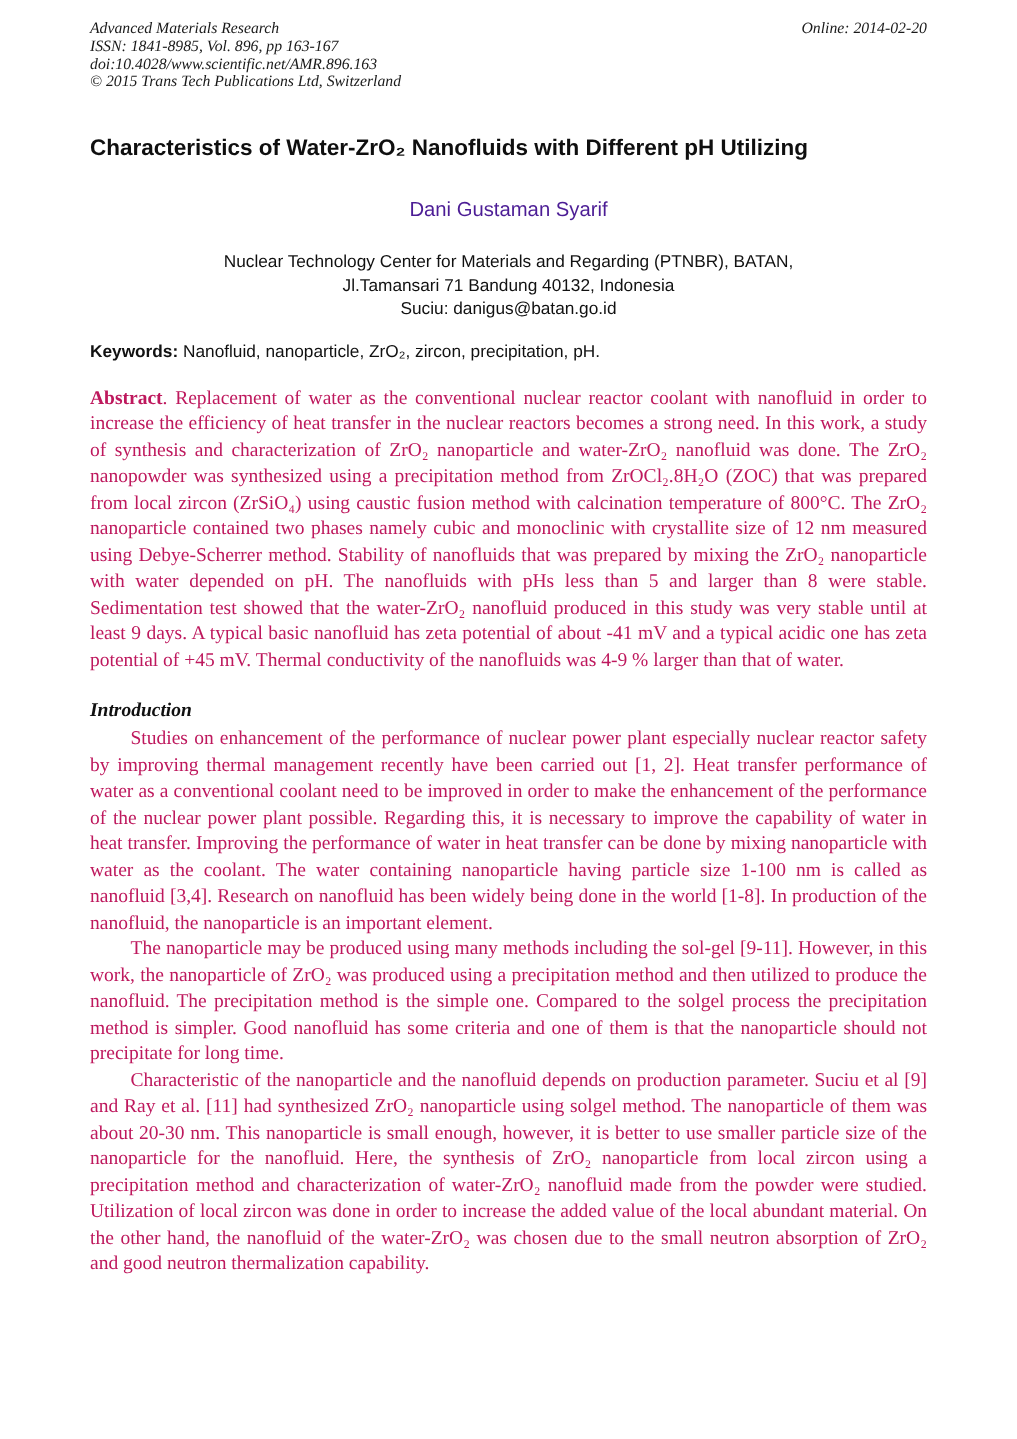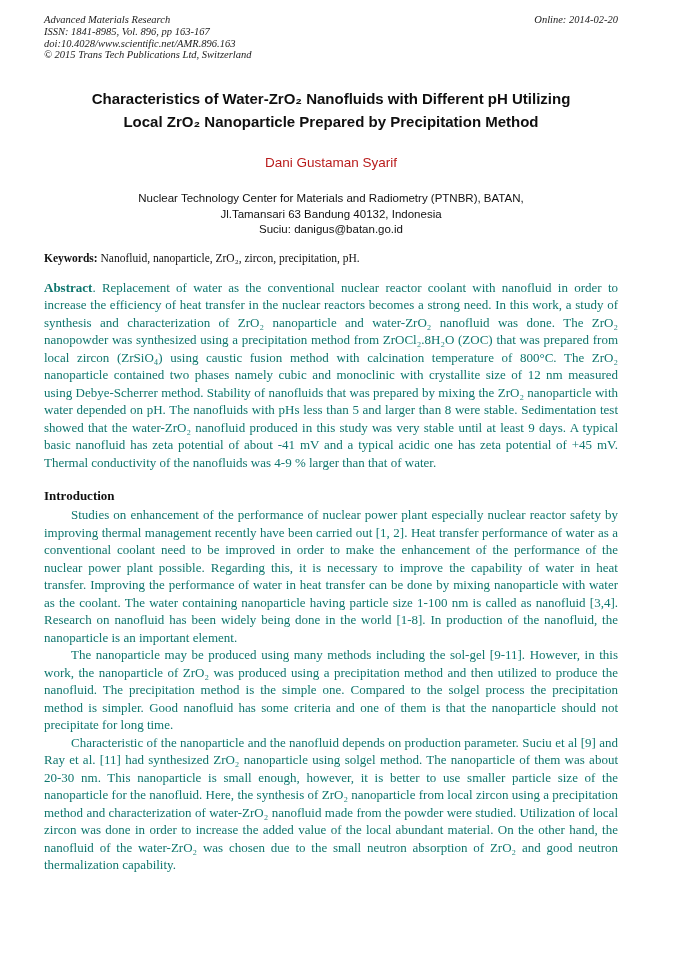--- a/index.html
+++ b/index.html
@@ -7,21 +7,21 @@
     padding: 0;
     background: #ffffff;
   }
   .page {
     position: relative;
     width: 678px;
     height: 959px;
     box-sizing: border-box;
     background: #ffffff;
     color: #161616;
-    padding: 14px 60px 0 44px;
+    padding: 14px 60px 0 60px;
     overflow: hidden;
   }
   
   .page-header {
     display: flex;
     justify-content: space-between;
     align-items: flex-start;
     font-family: "Liberation Serif", serif;
     font-style: italic;
     font-size: 10.5px;
@@ -30,94 +30,94 @@
   }
   .header-left div { white-space: nowrap; }
   .header-right { white-space: nowrap; }
 
   
   .title {
     font-family: "Liberation Sans", sans-serif;
     font-weight: bold;
     font-size: 15px;
     line-height: 23px;
-    text-align: center;
+    text-align: left;
     margin: 26px 0 0 0;
     color: #0f0f0f;
   }
   .author {
     font-family: "Liberation Sans", sans-serif;
     font-size: 13.5px;
     text-align: center;
     margin-top: 22px;
-    color: #b91c1c;
+    color: #4c1d95;
   }
   .affiliation {
     font-family: "Liberation Sans", sans-serif;
     font-size: 11.5px;
     line-height: 15.5px;
     text-align: center;
     margin-top: 21px;
     color: #111;
   }
 
   
   .keywords {
-    font-family: Liberation Serif, serif;
+    font-family: Liberation Sans, sans-serif;
     font-size: 11.5px;
     margin: 14px 0 0 0;
     color: #111;
   }
   .keywords .kw-label { font-weight: bold; }
 
   
   .body-text {
     font-family: "Liberation Serif", serif;
     font-size: 13px;
     line-height: 17.5px;
     text-align: justify;
     margin: 0;
-    color: #0f766e;
+    color: #be185d;
   }
   .abstract { margin-top: 15px; }
   .abstract .abs-label { font-weight: bold; }
   .section-heading {
     font-family: "Liberation Serif", serif;
     font-weight: bold;
     font-size: 13px;
     margin: 17px 0 2px 0;
     color: #101010;
+    font-style: italic;
   }
   .indent { text-indent: 27px; }
 </style>
 </head>
 <body>
 
 <div class="page">
 
   <div class="page-header">
     <div class="header-left">
       <div>Advanced Materials Research</div>
       <div>ISSN: 1841-8985, Vol. 896, pp 163-167</div>
       <div>doi:10.4028/www.scientific.net/AMR.896.163</div>
       <div>© 2015 Trans Tech Publications Ltd, Switzerland</div>
     </div>
     <div class="header-right">Online: 2014-02-20</div>
   </div>
 
   <h1 class="title">
     <span>Characteristics of Water-ZrO₂ Nanofluids with Different pH Utilizing</span><br>
-    <span>Local ZrO₂ Nanoparticle Prepared by Precipitation Method</span>
   </h1>
 
   <div class="author">Dani Gustaman Syarif</div>
 
   <div class="affiliation">
-    <div>Nuclear Technology Center for Materials and Radiometry (PTNBR), BATAN,</div>
-    <div>Jl.Tamansari 63 Bandung 40132, Indonesia</div>
+    <div>Nuclear Technology Center for Materials and Regarding (PTNBR), BATAN,</div>
+    <div>Jl.Tamansari 71 Bandung 40132, Indonesia</div>
     <div>Suciu: danigus@batan.go.id</div>
   </div>
 
   <p class="keywords">
     <span class="kw-label">Keywords:</span><span> Nanofluid, nanoparticle, ZrO₂, zircon, precipitation, pH.</span>
   </p>
 
   <p class="body-text abstract">
     <span class="abs-label">Abstract</span><span>. Replacement of water as the conventional nuclear reactor coolant with nanofluid in order to increase the efficiency of heat transfer in the nuclear reactors becomes a strong need. In this work, a study of synthesis and characterization of ZrO₂ nanoparticle and water-ZrO₂ nanofluid was done. The ZrO₂ nanopowder was synthesized using a precipitation method from ZrOCl₂.8H₂O (ZOC) that was prepared from local zircon (ZrSiO₄) using caustic fusion method with calcination temperature of 800°C. The ZrO₂ nanoparticle contained two phases namely cubic and monoclinic with crystallite size of 12 nm measured using Debye-Scherrer method. Stability of nanofluids that was prepared by mixing the ZrO₂ nanoparticle with water depended on pH. The nanofluids with pHs less than 5 and larger than 8 were stable. Sedimentation test showed that the water-ZrO₂ nanofluid produced in this study was very stable until at least 9 days.  A typical basic nanofluid has zeta potential of about -41 mV and a typical acidic one has zeta potential of +45 mV. Thermal conductivity of the nanofluids was 4-9 % larger than that of water.</span>
   </p>

